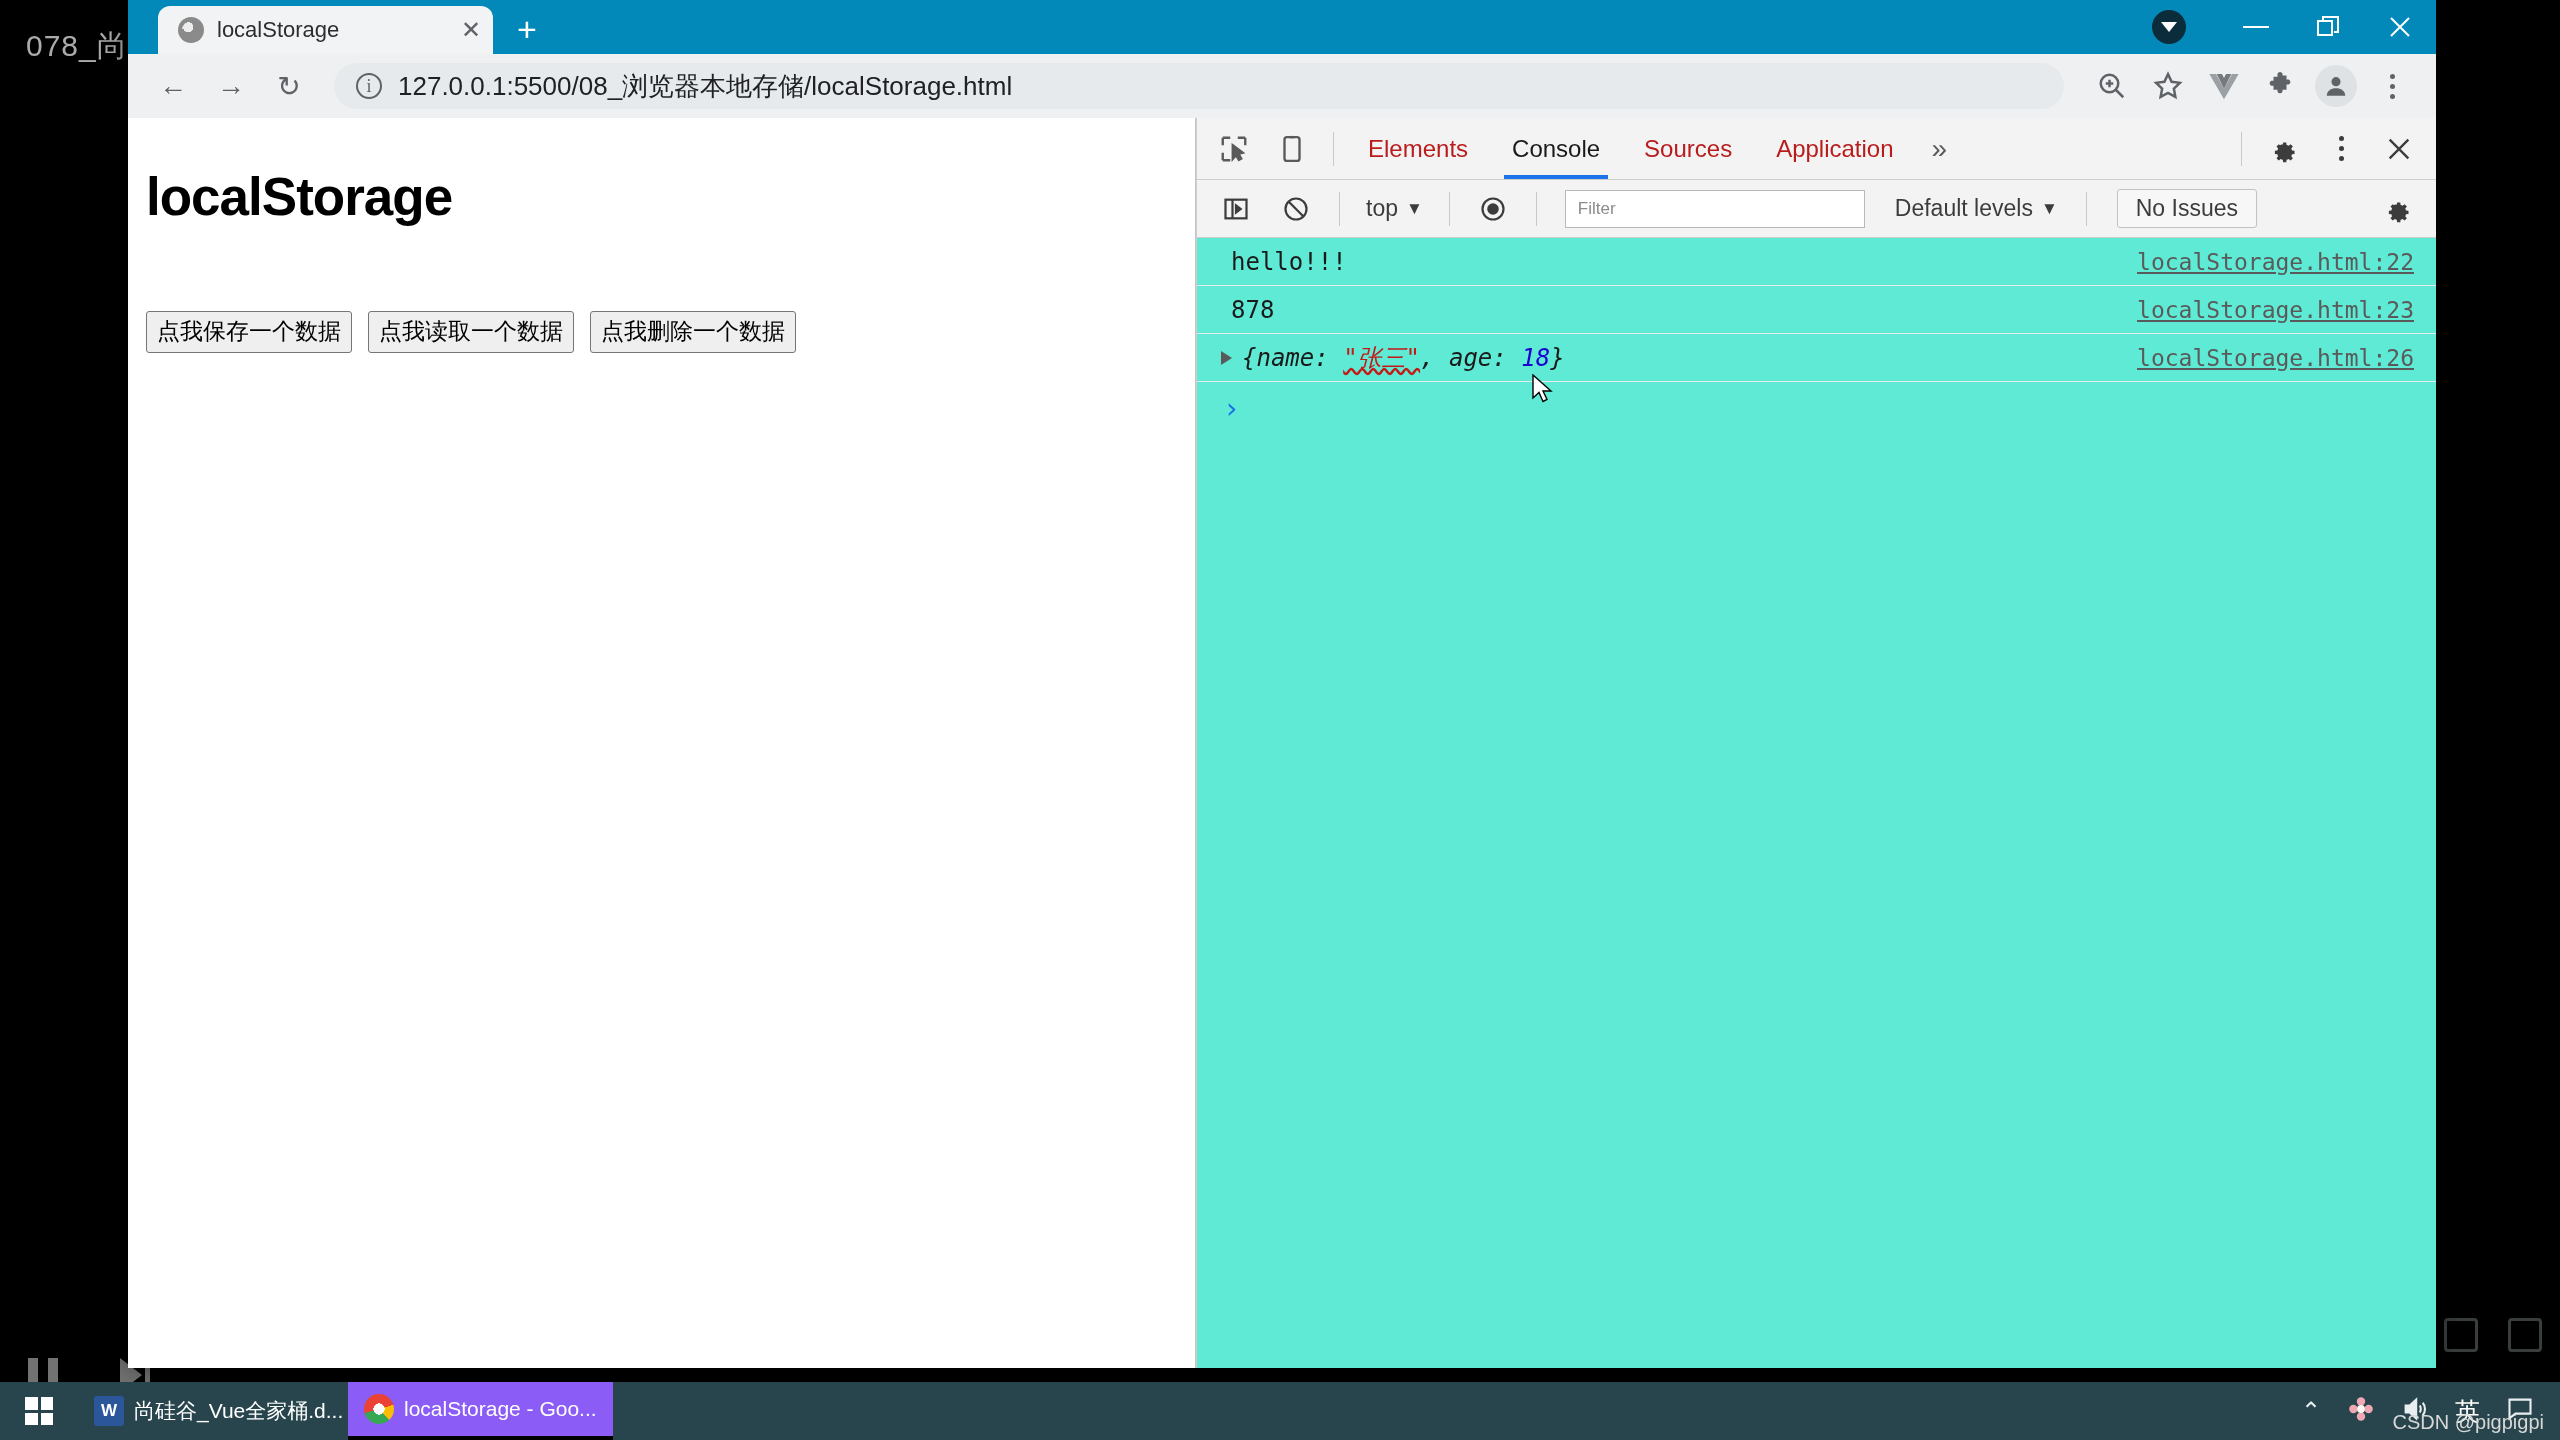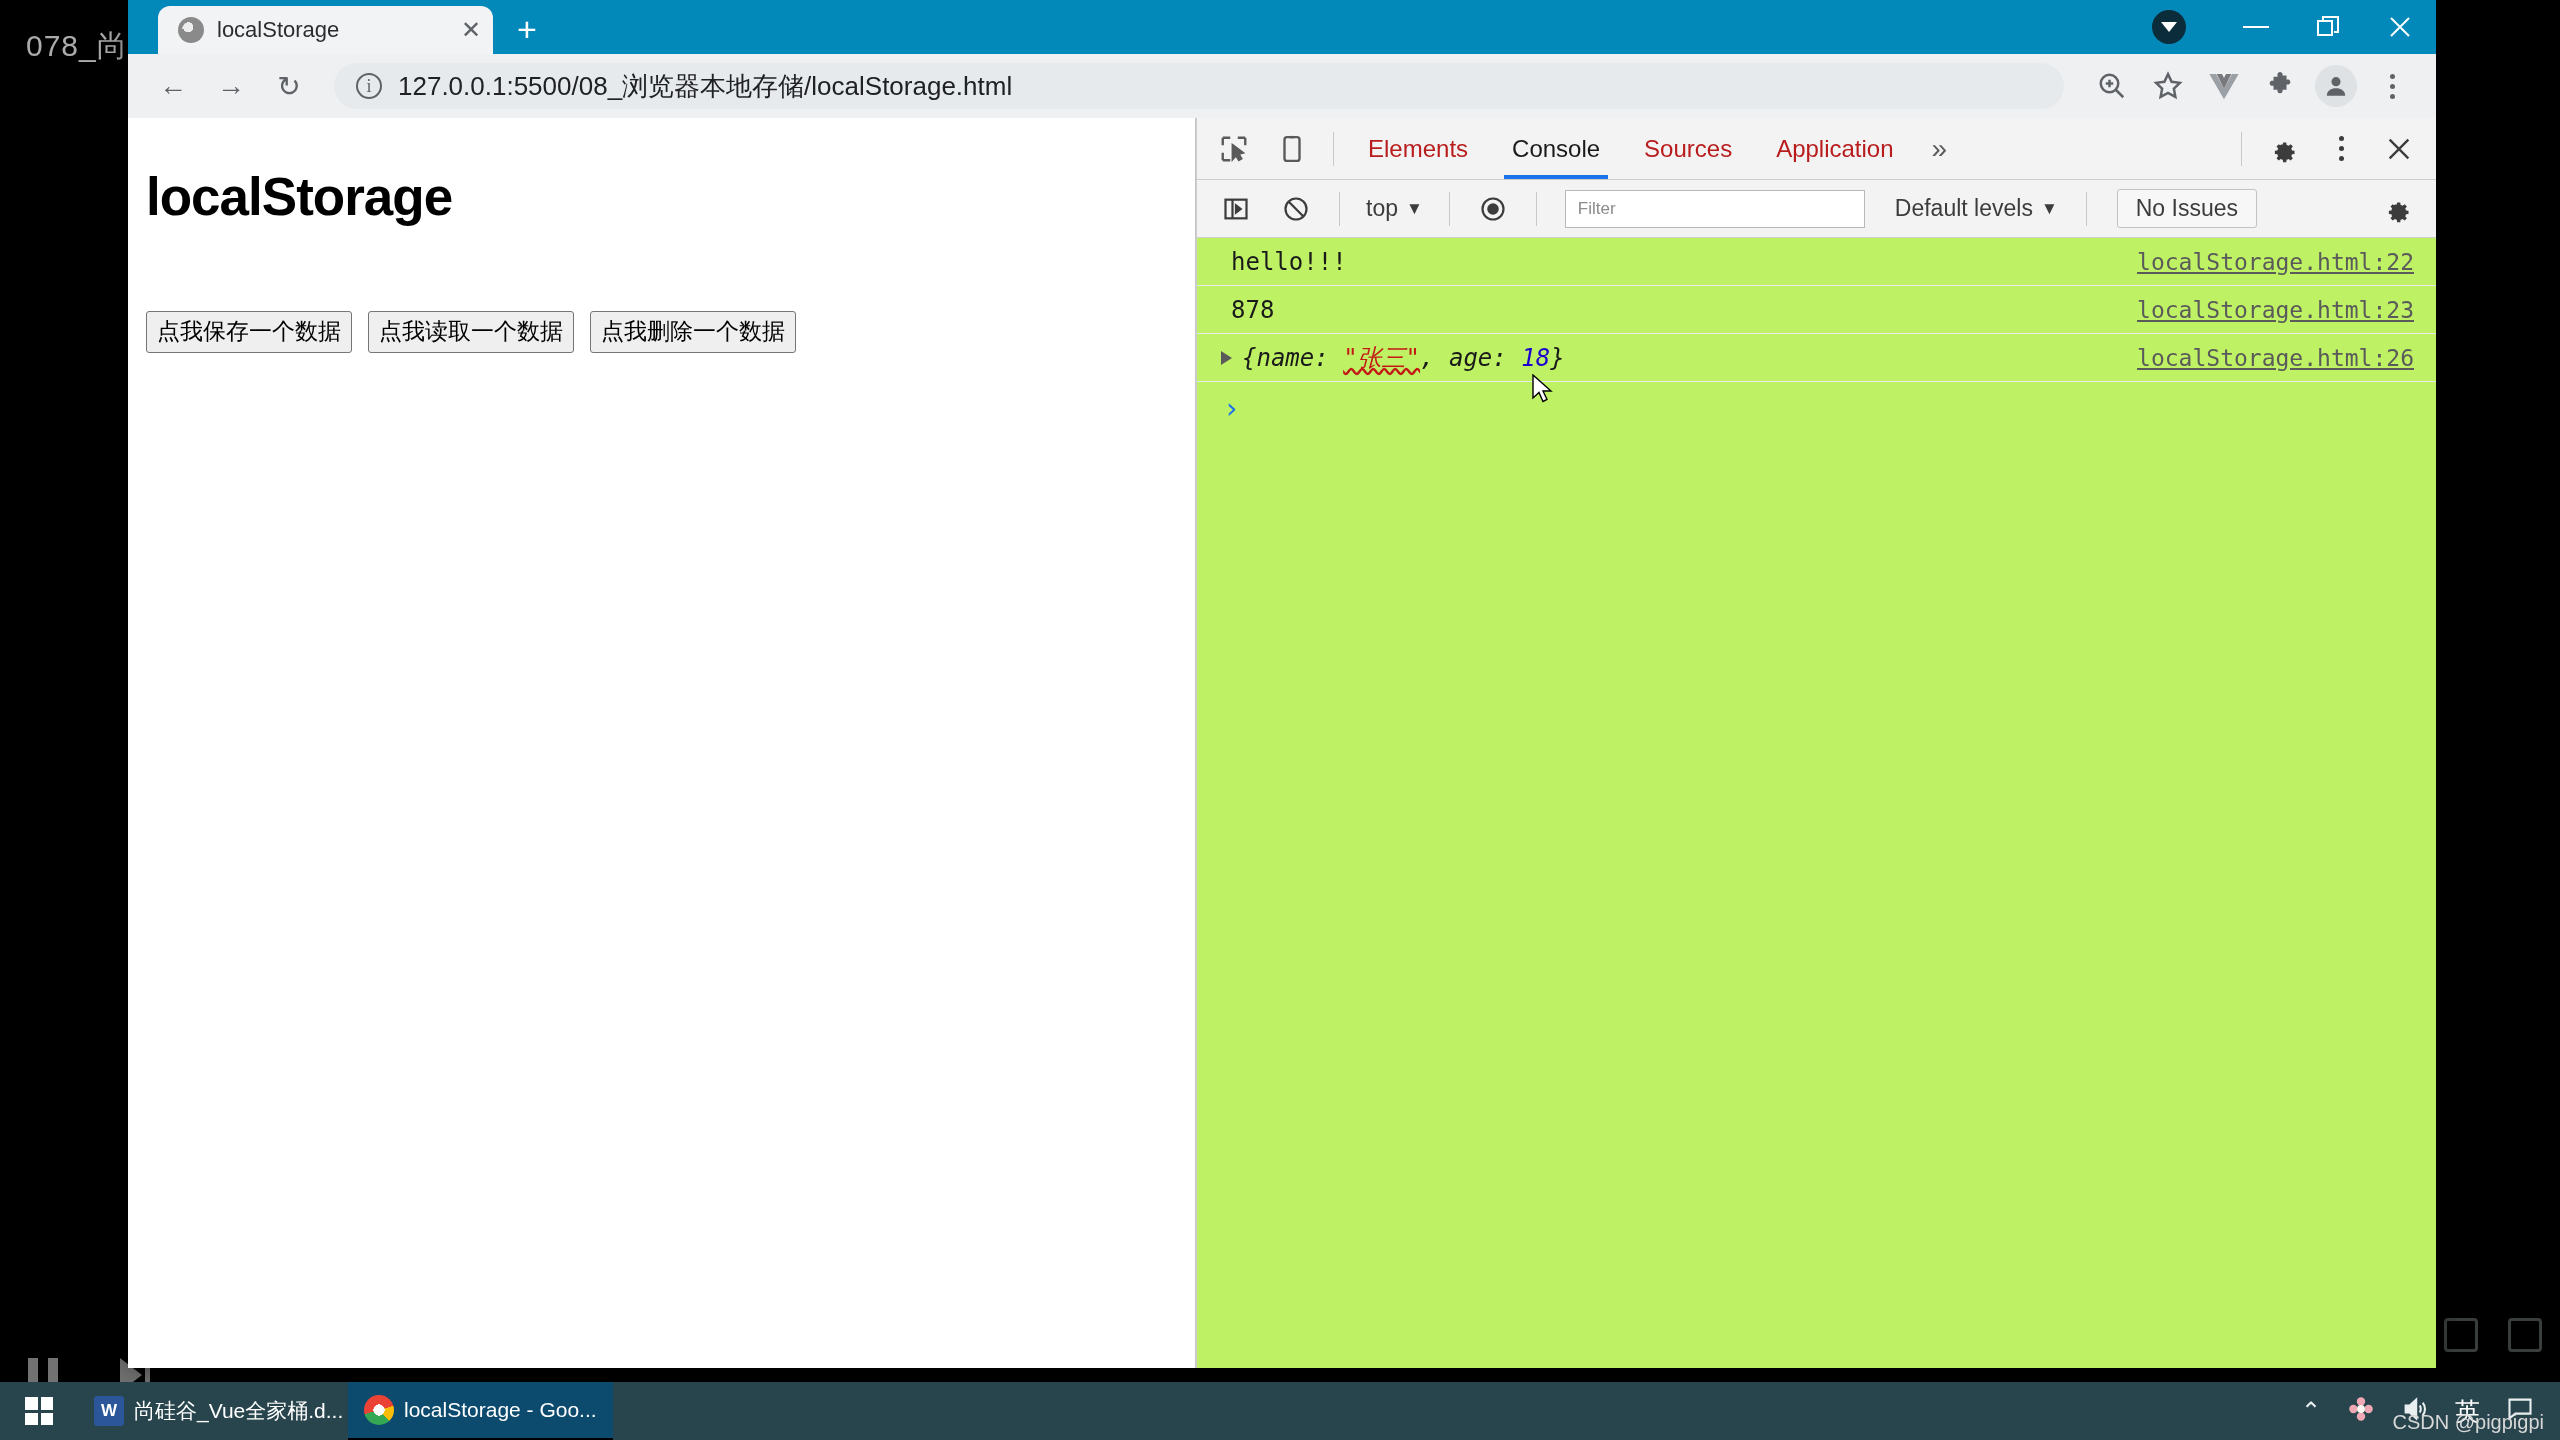--- a/index.html
+++ b/index.html
@@ -46,21 +46,21 @@
     background: #28454d; display: flex; align-items: center;
   }
   #start-button { width: 78px; height: 58px; display: flex; align-items: center; justify-content: center; }
   #win-logo { width: 28px; height: 28px; display: grid; grid-template-columns: 1fr 1fr; grid-template-rows: 1fr 1fr; gap: 3px; }
   #win-logo i { background: #ffffff; display: block; }
   .task-item {
     display: flex; align-items: center; gap: 10px;
     height: 58px; padding: 0 16px; max-width: 270px;
     color: #ffffff; font-size: 21px; white-space: nowrap; overflow: hidden;
   }
-  .task-item.active { background: #0c4a6e; border-bottom: 2px solid #000000; }
+  .task-item.active { background: #8b5cf6; border-bottom: 4px solid #000000; }
   .task-ico { width: 30px; height: 30px; flex: 0 0 30px; border-radius: 3px;
               display: flex; align-items: center; justify-content: center;
               font-size: 17px; font-weight: bold; color: #fff; }
   .ico-word { background: #2b579a; }
   .ico-vscode { background: transparent; position: relative; }
   .ico-vscode::before { content: "";
      border-left: 10px solid transparent; border-right: 0;
      border-top: 15px solid transparent; border-bottom: 15px solid transparent;
      position: absolute; left: 2px; }
   .ico-vscode svg { width: 30px; height: 30px; }
@@ -152,21 +152,21 @@
   #ctx-selector { display: flex; align-items: center; gap: 8px; font-size: 23px; color: #3c3c3c; padding: 0 10px; }
   #filter-input {
     width: 300px; height: 38px; background: #ffffff; border: 1px solid #b8b8b8;
     display: flex; align-items: center; padding: 0 12px; font-size: 17px; color: #8b8b8b; margin: 0 12px;
   }
   #levels-selector { display: flex; align-items: center; gap: 8px; font-size: 23px; color: #3c3c3c; padding: 0 12px; white-space: nowrap; }
   #no-issues { border: 1px solid #c2c2c2; border-radius: 3px; padding: 5px 18px;
                font-size: 23px; color: #3c3c3c; background: #f7f7f7; margin-left: 14px; white-space: nowrap; }
   #console-settings { margin-left: auto; }
 
-  #console-log { flex: 1; overflow: hidden; background: #bef264; }
+  #console-log { flex: 1; overflow: hidden; background: #5eead4; }
   .log-row {
     display: flex; align-items: center; justify-content: space-between;
     min-height: 48px; padding: 4px 22px 4px 34px;
     border-bottom: 1px solid #eaeaea;
     font-family: "DejaVu Sans Mono", monospace; font-size: 24px; color: #1a1a1a;
   }
   .log-msg { display: flex; align-items: center; gap: 10px; white-space: nowrap; }
   .log-src { font-family: "DejaVu Sans Mono", monospace; font-size: 23px; color: #5a5a5a;
              text-decoration: underline; white-space: nowrap; }
   .disclosure { width: 0; height: 0; border-left: 11px solid #5a5a5a;

